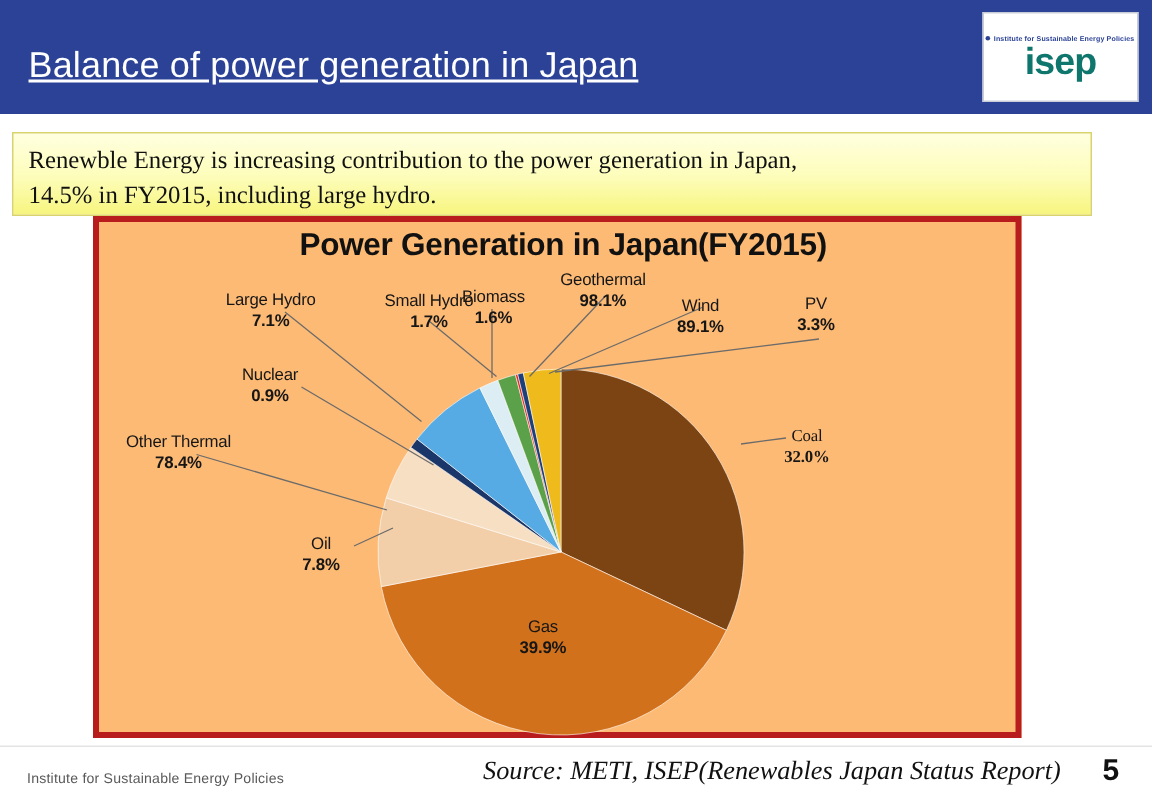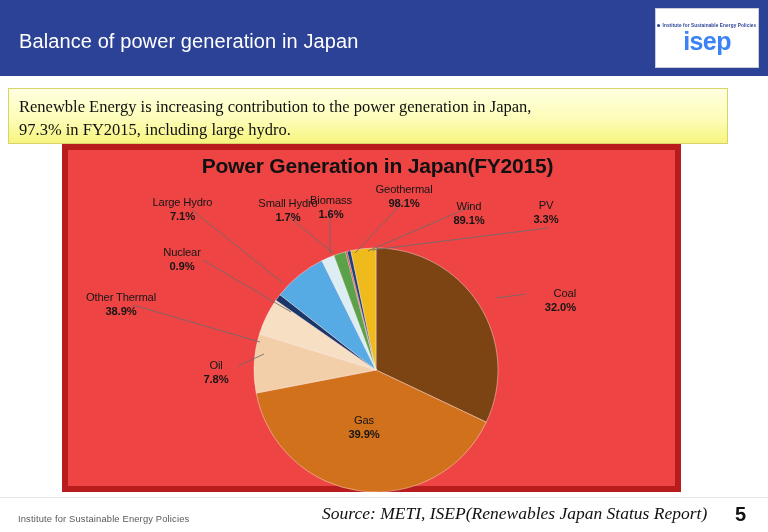--- a/index.html
+++ b/index.html
@@ -18,25 +18,26 @@
   
   .header-bar {
     position: absolute;
     left: 0; top: 0;
     width: 768px; height: 76px;
     background: #2B4296;
   }
   .header-title {
     position: absolute;
     left: 19px; top: 30px;
-    font-size: 20px;
+    font-size: 24px;
     color: #ffffff;
     font-weight: 400;
     letter-spacing: 0.1px;
     white-space: nowrap;
+    text-decoration: underline;
   }
   .logo-box {
     position: absolute;
     left: 655px; top: 8px;
     width: 104px; height: 60px;
     background: #ffffff;
     border: 1px solid #c9cdd8;
     display: flex;
     flex-direction: column;
     align-items: center;
@@ -58,21 +59,21 @@
     width: 3.4px; height: 3.4px;
     border-radius: 50%;
     background: #2B4296;
     display: inline-block;
     flex: none;
   }
   .logo-word {
     font-size: 25px;
     line-height: 25px;
     font-weight: 700;
-    color: #3b82f6;
+    color: #0f766e;
     letter-spacing: -0.6px;
     font-family: "Liberation Sans", sans-serif;
   }
 
   
   .callout {
     position: absolute;
     left: 8px; top: 88px;
     width: 720px; height: 56px;
     background: linear-gradient(180deg, #ffffe0 0%, #fdfdb9 55%, #f7f57e 100%);
@@ -85,22 +86,22 @@
     line-height: 22.5px;
     color: #111111;
     white-space: nowrap;
   }
 
   
   .chart-frame {
     position: absolute;
     left: 62px; top: 144px;
     width: 619px; height: 348px;
-    background: #ef4444;
-    border: 6px solid #b91c1c;
+    background: #fdba74;
+    border: 4px solid #b91c1c;
     padding-left: 17px;
   }
   .chart-title {
     position: absolute;
     left: 0; top: 4px;
     width: 619px;
     text-align: center;
     font-size: 21px;
     font-weight: 700;
     color: #111111;
@@ -118,21 +119,21 @@
   .lbl {
     position: absolute;
     font-size: 11.2px;
     color: #161616;
     line-height: 13.5px;
     white-space: nowrap;
     letter-spacing: -0.15px;
   }
   .lbl .v { display: block; font-weight: 700; letter-spacing: -0.1px; }
   .lbl.c  { text-align: center; }
-  .lbl.l  { text-align: right; }
+  .lbl.l  { text-align: center; font-family: Liberation Serif, serif; }
 
   
   .footer-rule {
     position: absolute;
     left: 0; top: 497px;
     width: 768px; height: 1px;
     background: #e3e3e3;
   }
   .footer-org {
     position: absolute;
@@ -170,21 +171,21 @@
   <div class="logo-box">
     <div class="logo-tagline">
       <span class="logo-dot"></span>
       <span>Institute for Sustainable Energy Policies</span>
     </div>
     <div class="logo-word">isep</div>
   </div>
 
   <div class="callout">
     <p>Renewble Energy  is increasing contribution to the power generation in Japan,</p>
-    <p>97.3% in FY2015, including large hydro.</p>
+    <p>14.5% in FY2015, including large hydro.</p>
   </div>
 
   <div class="chart-frame">
 
     <div class="chart-title">Power Generation in Japan(FY2015)</div>
 
     <svg class="pie-svg" viewBox="0 0 619 348">
       <g id="pie-slices">
           <path d="M308,220 L308.00,98.00 A122,122 0 0 1 418.28,272.17 Z" fill="#7D4413" stroke="#ffffff" stroke-width="0.4"></path>
           <path d="M308,220 L418.28,272.17 A122,122 0 0 1 188.20,243.07 Z" fill="#D2711C" stroke="#ffffff" stroke-width="0.4"></path>
@@ -252,21 +253,21 @@
       <span class="v">3.3%</span>
     </div>
 
     <div class="lbl c" style="left:80px; top:96px; width:68px;">
       <span>Nuclear</span>
       <span class="v">0.9%</span>
     </div>
 
     <div class="lbl c" style="left:4px; top:141px; width:98px;">
       <span>Other Thermal</span>
-      <span class="v">38.9%</span>
+      <span class="v">78.4%</span>
     </div>
 
     <div class="lbl c" style="left:126px; top:209px; width:44px;">
       <span>Oil</span>
       <span class="v">7.8%</span>
     </div>
 
     <div class="lbl l" style="left:436px; top:137px; width:72px;">
       <span>Coal</span>
       <span class="v">32.0%</span>

